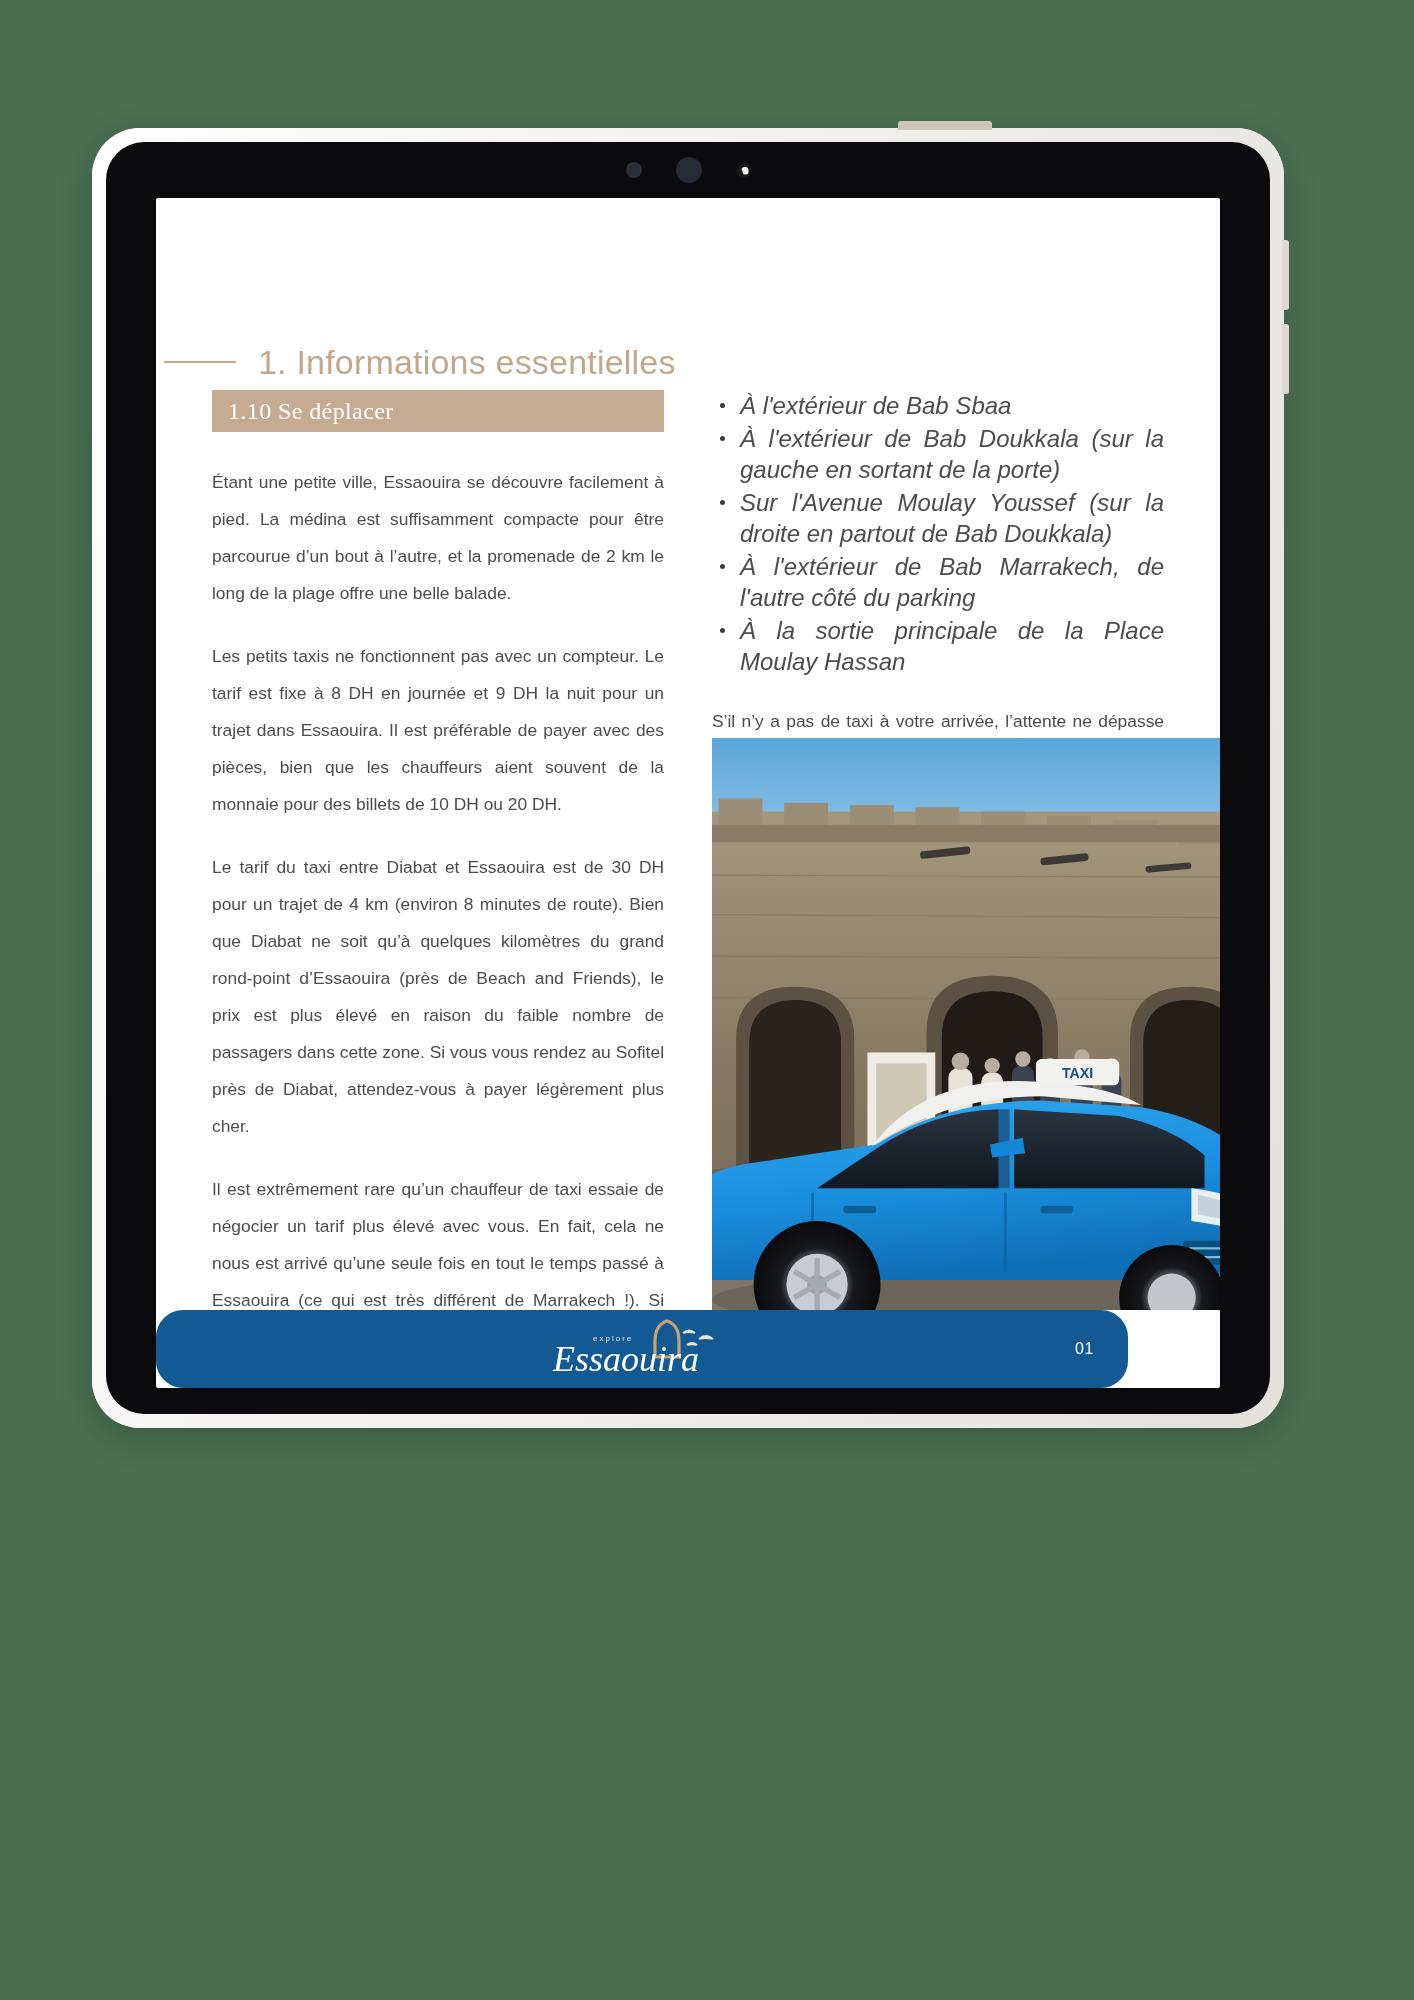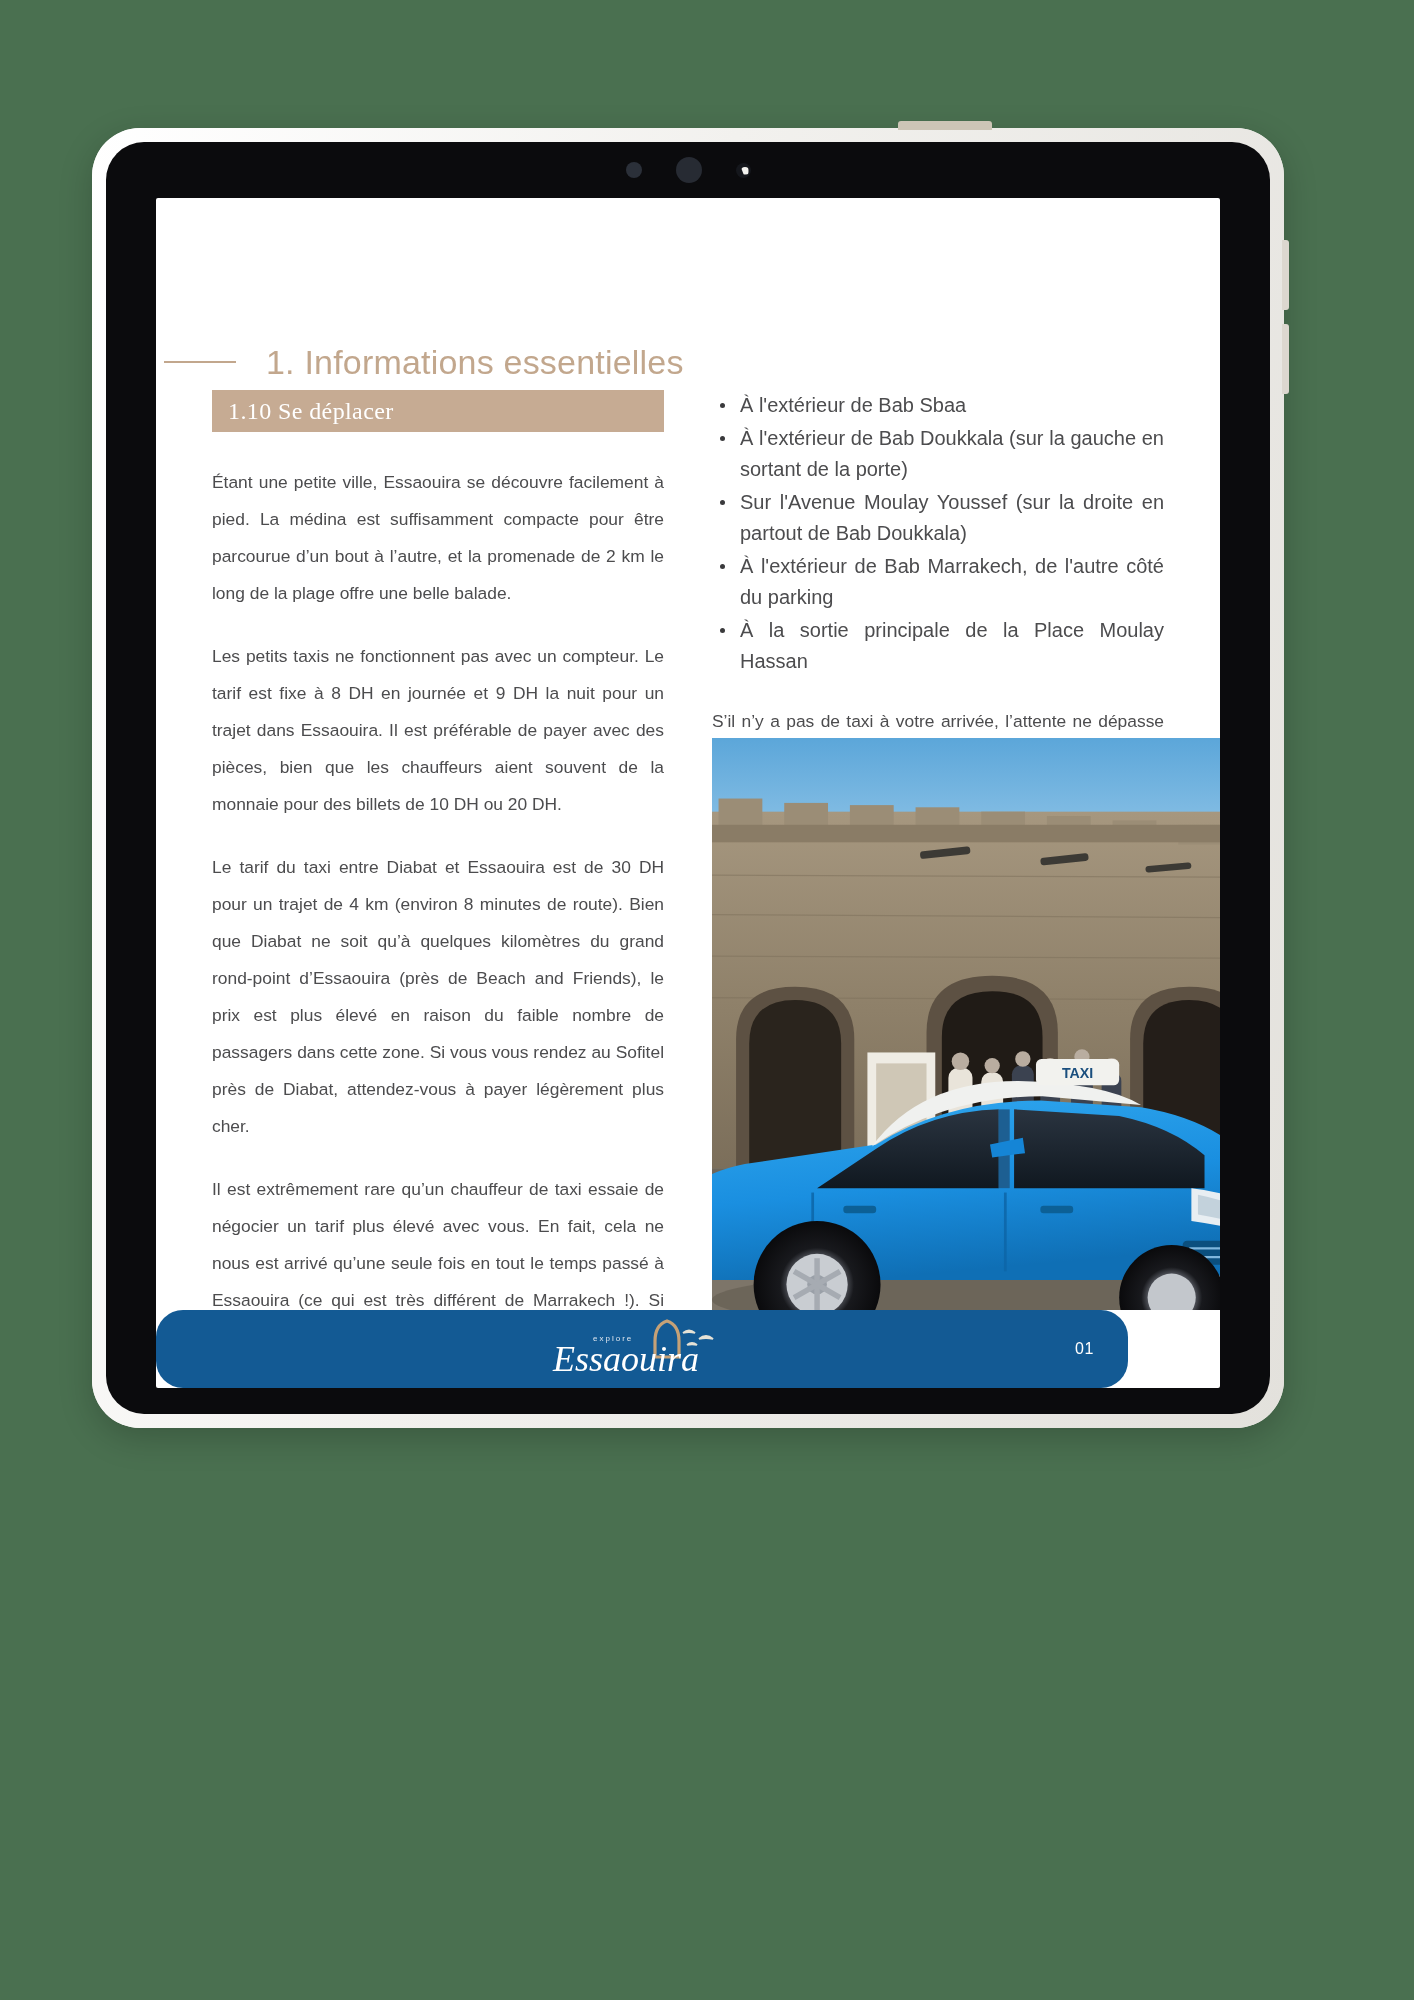--- a/index.html
+++ b/index.html
@@ -84,21 +84,21 @@
     border-radius: 2px;
   }
 
   
   #title-row {
     position: absolute;
     left: 0; top: 122px;
     width: 100%;
     display: flex;
     align-items: center;
-    gap: 30px;
+    gap: 22px;
     padding-left: 8px;
   }
   #title-rule {
     width: 72px; height: 2px;
     background: #c2a78d;
     flex: none;
   }
   #page-title {
     font-size: 34px;
     color: #c2a78d;
@@ -146,24 +146,25 @@
   
   ul.bullets {
     list-style: none;
     margin: 0 0 26px 0;
     padding: 0;
   }
   ul.bullets li {
     position: relative;
     padding-left: 28px;
     color: #4c4c4e;
-    font-size: 20px;
+    font-size: 24px;
     line-height: 31px;
     text-align: justify;
     margin-bottom: 2px;
+    font-style: italic;
   }
   ul.bullets li::before {
     content: "";
     position: absolute;
     left: 8px; top: 13px;
     width: 5px; height: 5px;
     border-radius: 50%;
     background: #3a3a3c;
   }
 

